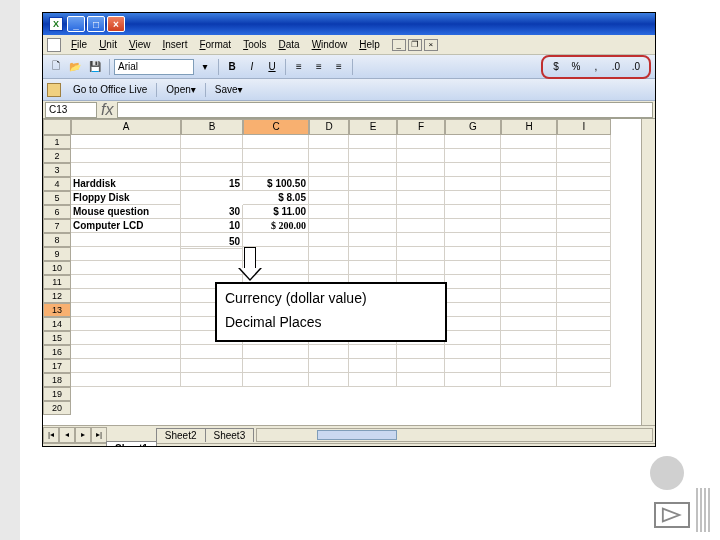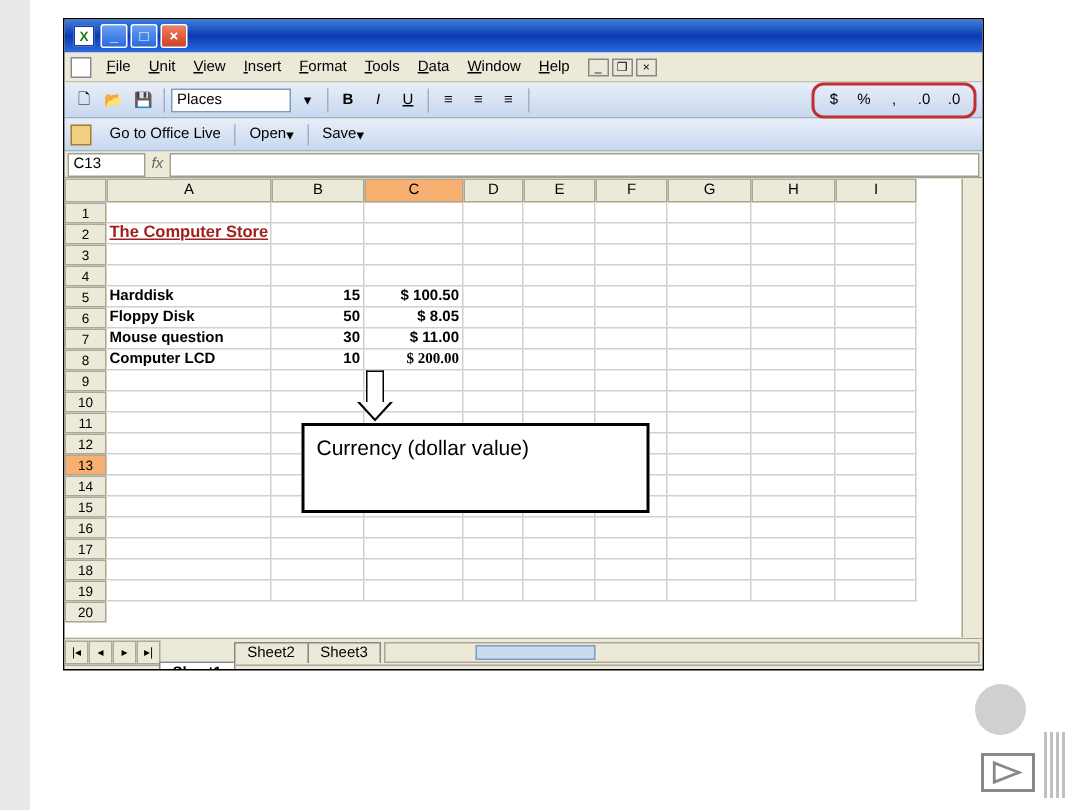--- a/index.html
+++ b/index.html
@@ -30,21 +30,21 @@
   .font-name { background: #fff; border: 1px solid #7f9db9; width: 80px; height: 16px; padding: 1px 3px; font-size: 10px; }
   .toolbar .highlight-group { border: 2px solid #c03030; border-radius: 8px; margin-left: auto; padding: 1px 4px; display: flex; gap: 2px; }
 
   .toolbar2 { height: 22px; background: linear-gradient(180deg, #e8eef8, #c8d8f0); display: flex; align-items: center; padding: 0 4px; border-bottom: 1px solid #a0b0c8; gap: 3px; }
   .tb2-btn { height: 16px; padding: 1px 6px; cursor: pointer; font-size: 10px; display: flex; align-items: center; }
   .tb2-sep { width: 1px; height: 14px; background: #a0b0c8; }
   .tb2-icon { width: 14px; height: 14px; background: #f0d080; border: 1px solid #a08040; margin-right: 3px; }
 
   .formula-row { height: 18px; background: #ece9d8; display: flex; align-items: center; border-bottom: 1px solid #a0a090; }
   .name-box { width: 52px; height: 16px; background: #fff; border: 1px solid #a0a090; margin-left: 2px; padding: 1px 3px; font-size: 10px; }
-  .fx-label { margin: 0 4px; font-style: italic; font-size: 10px; color: #666; }
+  .fx-label { margin: 0 4px; font-style: italic; font-size: 16px; color: #666; }
   .formula-bar { flex: 1; height: 16px; background: #fff; border: 1px solid #a0a090; margin-right: 2px; }
 
   .grid-wrap { position: relative; height: 306px; background: #fff; overflow: hidden; }
   .col-headers { position: absolute; left: 28px; top: 0; height: 16px; display: flex; }
   .col-h { border: 1px solid #aca899; background: #ece9d8; text-align: center; font-size: 10px; line-height: 14px; height: 16px; cursor: pointer; }
   .col-h.sel { background: #f8b070; }
   .row-headers { position: absolute; left: 0; top: 16px; width: 28px; }
   .row-h { border: 1px solid #aca899; background: #ece9d8; text-align: center; font-size: 9px; height: 14px; line-height: 12px; cursor: pointer; }
   .row-h.sel { background: #f8b070; }
   .corner { position: absolute; left: 0; top: 0; width: 28px; height: 16px; background: #ece9d8; border: 1px solid #aca899; }
@@ -65,21 +65,21 @@
   .hscroll-thumb { position: absolute; left: 60px; top: 1px; width: 80px; height: 10px; background: #cad8f0; border: 1px solid #7f9db9; }
 
   .statusbar { height: 18px; background: #ece9d8; display: flex; align-items: center; padding: 0 6px; border-top: 1px solid #aca899; }
   .statusbar .status-right { margin-left: auto; font-size: 9px; border: 1px solid #aca899; padding: 1px 4px; }
 
   .arrow-callout { position: absolute; left: 234px; top: 247px; width: 32px; height: 34px; }
   .arrow-shaft { position: absolute; left: 10px; top: 0; width: 12px; height: 22px; border: 1px solid #000; border-bottom: none; background: #fff; }
   .arrow-head { position: absolute; left: 4px; top: 21px; width: 0; height: 0; border-left: 12px solid transparent; border-right: 12px solid transparent; border-top: 13px solid #000; }
   .arrow-head::after { content: ''; position: absolute; left: -10px; top: -13px; width: 0; height: 0; border-left: 10px solid transparent; border-right: 10px solid transparent; border-top: 11px solid #fff; }
 
-  .callout-box { position: absolute; left: 201px; top: 282px; width: 232px; height: 60px; background: #fff; border: 2px solid #000; padding: 6px 8px; }
+  .callout-box { position: absolute; left: 215px; top: 282px; width: 232px; height: 60px; background: #fff; border: 2px solid #000; padding: 6px 8px; }
   .callout-box .line { font-family: Arial, sans-serif; font-size: 14px; margin-bottom: 8px; }
 
   .slide-circle { position: absolute; right: 36px; bottom: 50px; width: 34px; height: 34px; background: #d0d0d0; border-radius: 50%; }
   .slide-nav { position: absolute; right: 30px; bottom: 12px; width: 36px; height: 26px; border: 2px solid #888; display: flex; align-items: center; justify-content: center; cursor: pointer; }
   .slide-nav svg { width: 22px; height: 18px; }
   .vert-bars { position: absolute; right: 10px; bottom: 8px; width: 14px; height: 44px; display: flex; gap: 2px; }
   .vert-bars div { width: 2px; height: 44px; background: #c0c0c0; }
 </style>
 </head>
 <body>
@@ -114,21 +114,21 @@
         <div class="dc-btn">❐</div>
         <div class="dc-btn">×</div>
       </div>
     </div>
 
     <div class="toolbar">
       <div class="tb-btn">🗋</div>
       <div class="tb-btn">📂</div>
       <div class="tb-btn">💾</div>
       <div class="tb-sep"></div>
-      <div class="font-name">Places</div>
+      <div class="font-name">Arial</div>
       <div class="tb-btn">▾</div>
       <div class="tb-sep"></div>
       <div class="tb-btn" style="font-weight:bold">B</div>
       <div class="tb-btn" style="font-style:italic">I</div>
       <div class="tb-btn" style="text-decoration:underline">U</div>
       <div class="tb-sep"></div>
       <div class="tb-btn">≡</div>
       <div class="tb-btn">≡</div>
       <div class="tb-btn">≡</div>
       <div class="tb-sep"></div>
@@ -197,31 +197,20 @@
             <div class="cell" style="width: 62px;"></div>
             <div class="cell" style="width: 66px;"></div>
             <div class="cell" style="width: 40px;"></div>
             <div class="cell" style="width: 48px;"></div>
             <div class="cell" style="width: 48px;"></div>
             <div class="cell" style="width: 56px;"></div>
             <div class="cell" style="width: 56px;"></div>
             <div class="cell" style="width: 54px;"></div>
           </div>
           <div class="grid-row">
-            <div class="cell title-cell" style="width: 110px;">The Computer Store</div>
-            <div class="cell" style="width: 62px;"></div>
-            <div class="cell" style="width: 66px;"></div>
-            <div class="cell" style="width: 40px;"></div>
-            <div class="cell" style="width: 48px;"></div>
-            <div class="cell" style="width: 48px;"></div>
-            <div class="cell" style="width: 56px;"></div>
-            <div class="cell" style="width: 56px;"></div>
-            <div class="cell" style="width: 54px;"></div>
-          </div>
-          <div class="grid-row">
             <div class="cell" style="width: 110px;"></div>
             <div class="cell" style="width: 62px;"></div>
             <div class="cell" style="width: 66px;"></div>
             <div class="cell" style="width: 40px;"></div>
             <div class="cell" style="width: 48px;"></div>
             <div class="cell" style="width: 48px;"></div>
             <div class="cell" style="width: 56px;"></div>
             <div class="cell" style="width: 56px;"></div>
             <div class="cell" style="width: 54px;"></div>
           </div>
@@ -242,21 +231,21 @@
             <div class="cell b r" style="width: 66px;">$     100.50</div>
             <div class="cell" style="width: 40px;"></div>
             <div class="cell" style="width: 48px;"></div>
             <div class="cell" style="width: 48px;"></div>
             <div class="cell" style="width: 56px;"></div>
             <div class="cell" style="width: 56px;"></div>
             <div class="cell" style="width: 54px;"></div>
           </div>
           <div class="grid-row">
             <div class="cell b" style="width: 110px;">Floppy Disk</div>
-            <div class="cell b r" style="width: 62px;">50</div>
+            <div class="cell b r" style="width: 62px; margin-top: 44px;">50</div>
             <div class="cell b r" style="width: 66px;">$     8.05</div>
             <div class="cell" style="width: 40px;"></div>
             <div class="cell" style="width: 48px;"></div>
             <div class="cell" style="width: 48px;"></div>
             <div class="cell" style="width: 56px;"></div>
             <div class="cell" style="width: 56px;"></div>
             <div class="cell" style="width: 54px;"></div>
           </div>
           <div class="grid-row">
             <div class="cell b" style="width: 110px;">Mouse question</div>
@@ -426,20 +415,21 @@
     </div>
   </div>
 
   <div class="arrow-callout">
     <div class="arrow-shaft"></div>
     <div class="arrow-head"></div>
   </div>
 
   <div class="callout-box">
     <div class="line">Currency (dollar value)</div>
+    <div class="line">Decimal Places</div>
   </div>
 
   <div class="slide-circle"></div>
   <div class="slide-nav">
     <svg viewBox="0 0 24 18">
         <polygon points="2,2 2,16 20,9" fill="none" stroke="#888" stroke-width="2"></polygon>
       </svg>
   </div>
   <div class="vert-bars">
       <div></div>

